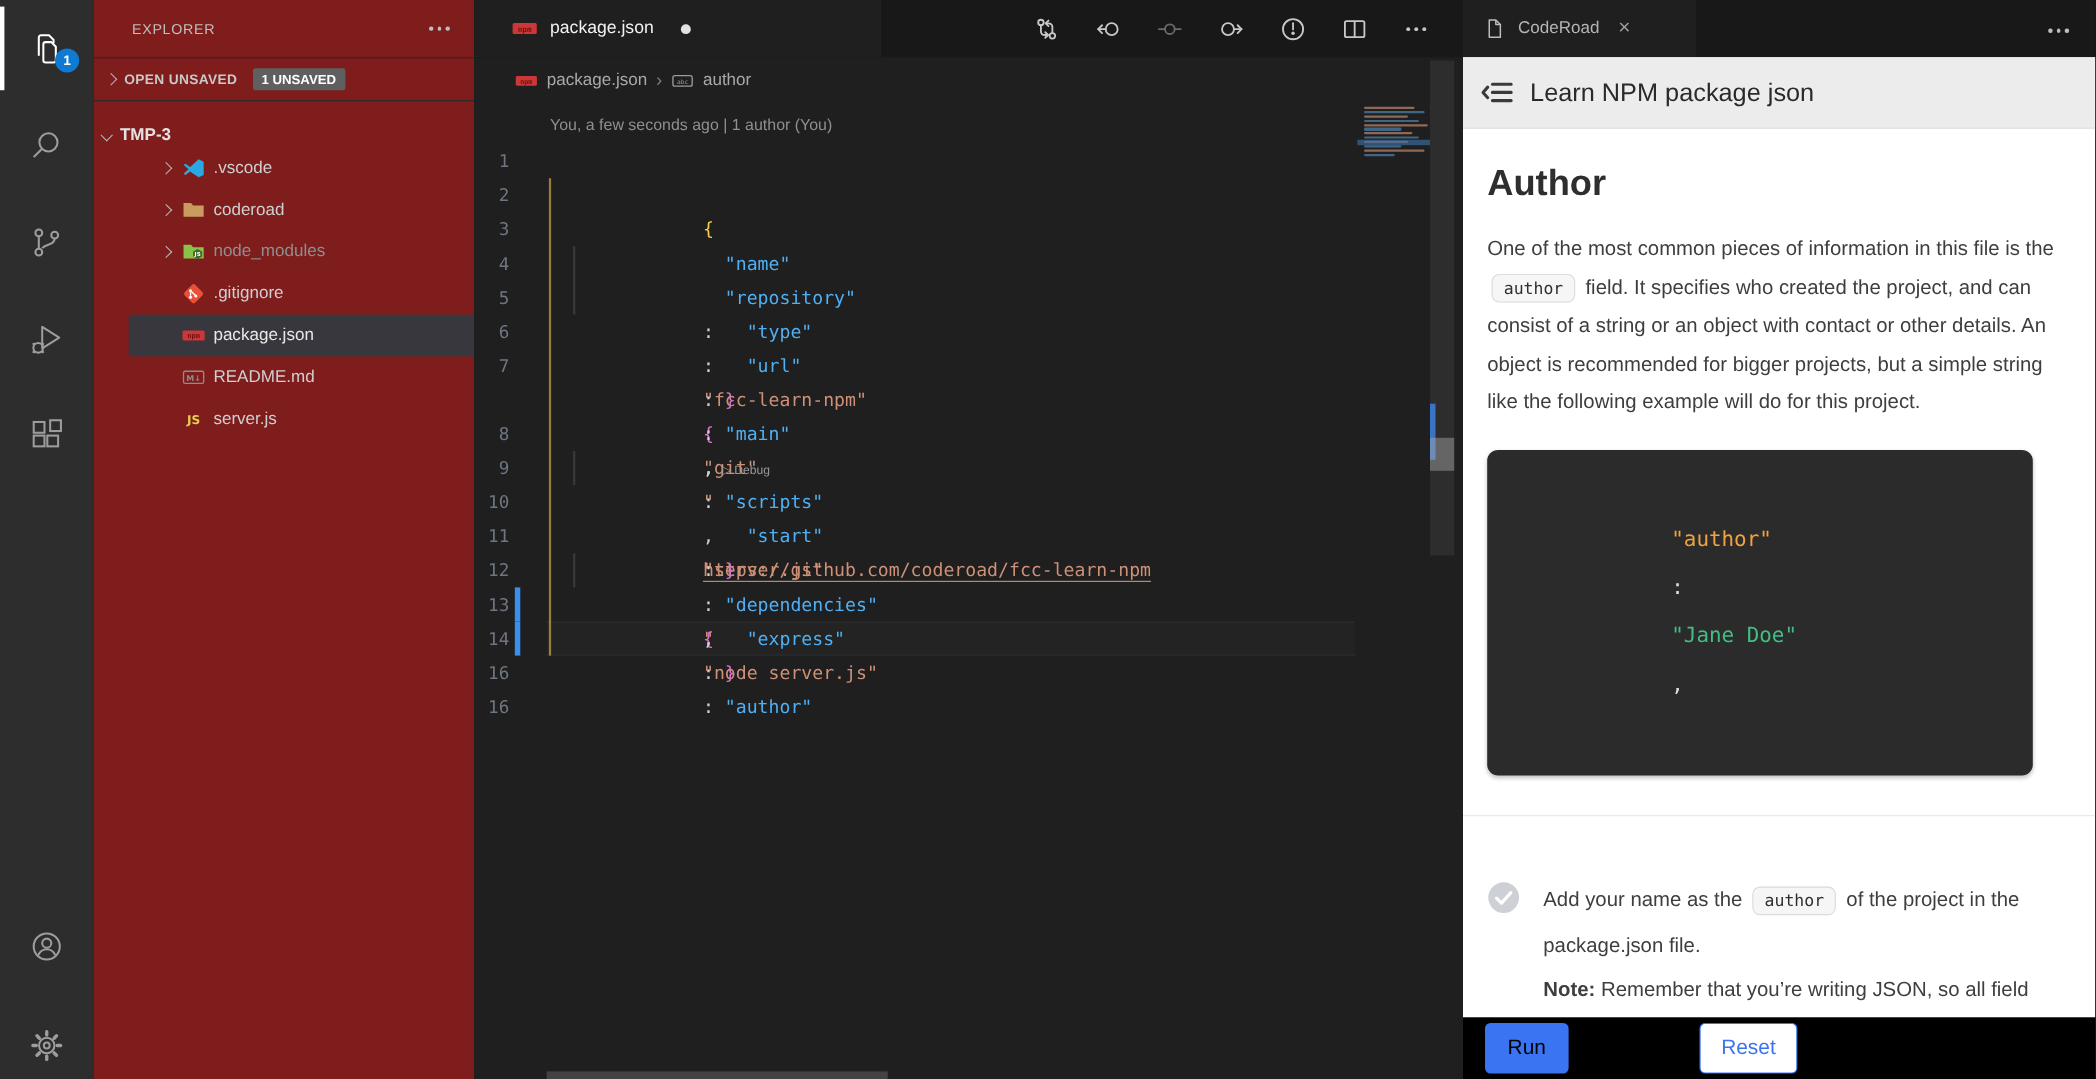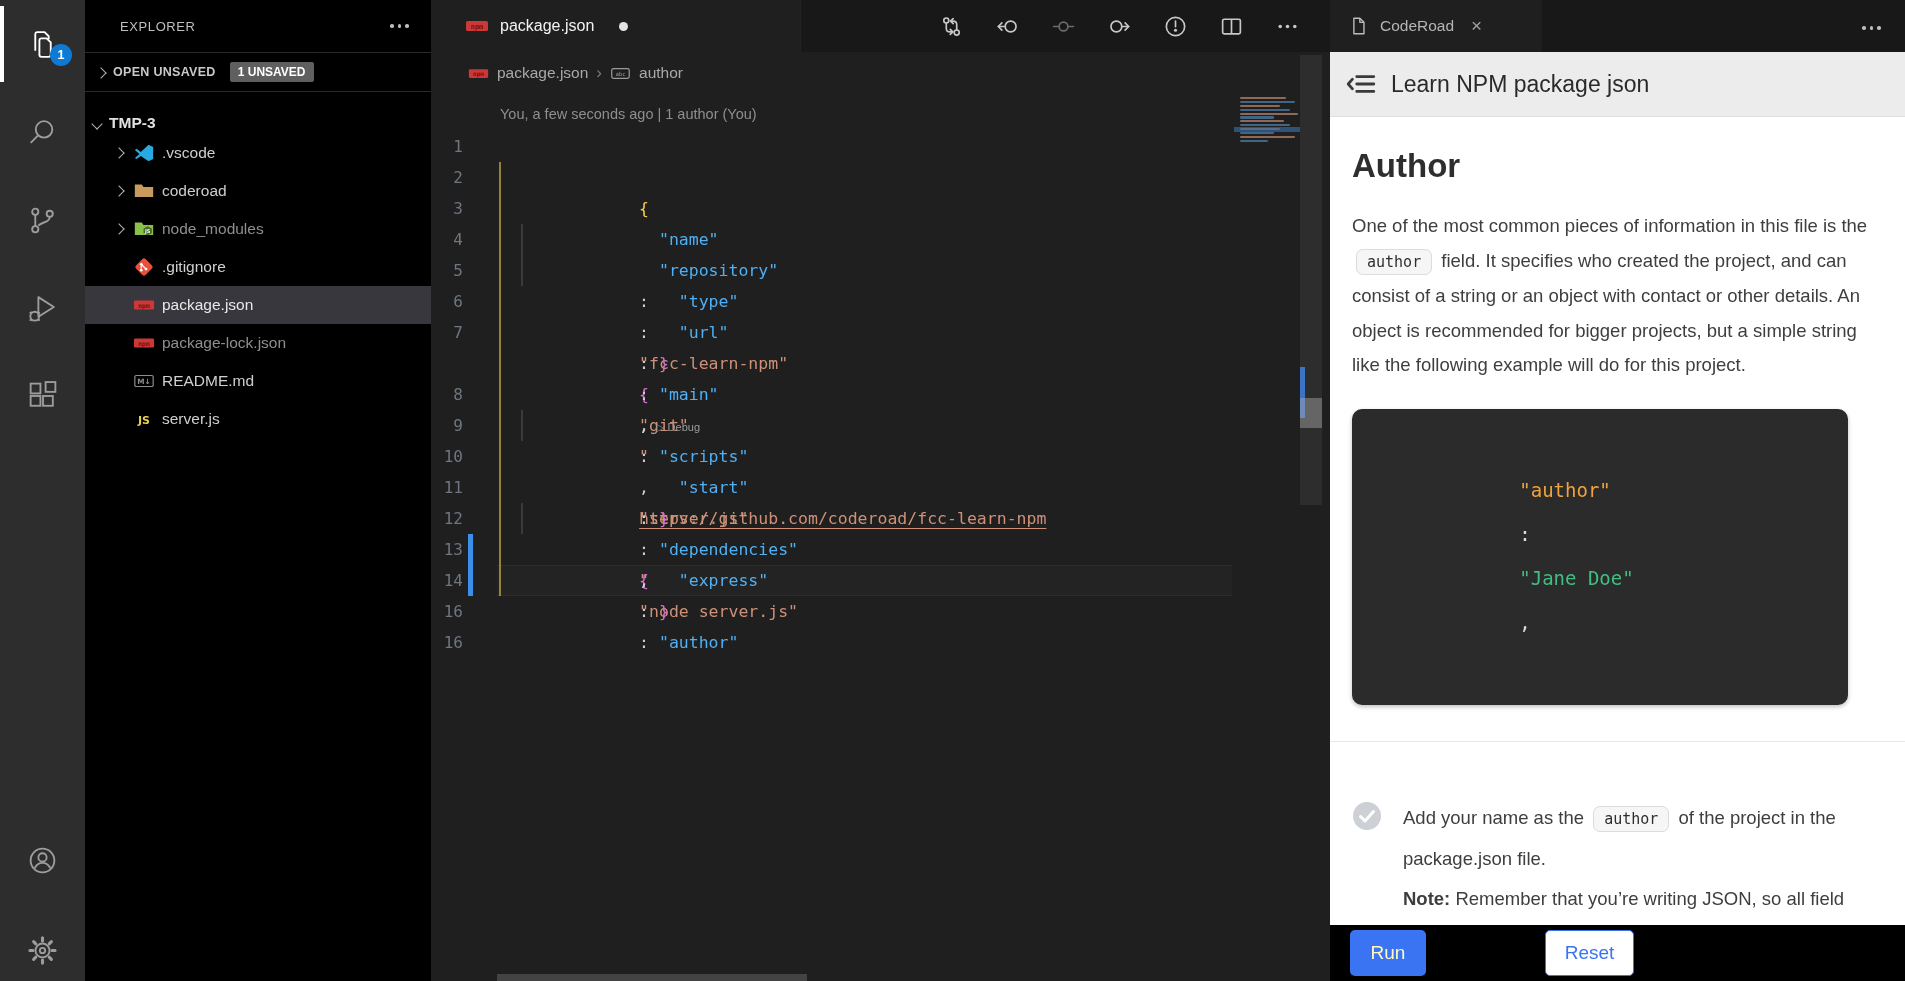--- a/index.html
+++ b/index.html
@@ -13,31 +13,31 @@
   .activity-item svg{width:33px;height:33px;}
   .activity-item.active{color:#ffffff;}
   .activity-item.active::before{content:"";position:absolute;left:0;top:6px;bottom:6px;width:4px;background:#ffffff;}
   .activity-badge{position:absolute;right:13px;top:44px;min-width:22px;height:22px;border-radius:50%;
       background:#0e7ad3;color:#fff;font-size:12.5px;font-weight:bold;display:flex;align-items:center;justify-content:center;}
   .activity-badge:empty{display:none;}
   .activity-bottom{position:absolute;bottom:-14px;left:0;width:100%;}
   .activity-bottom .activity-item{height:90px;}
 
   
-  .sidebar{position:absolute;left:85px;top:0;width:346px;height:981px;background:#000000;}
+  .sidebar{position:absolute;left:85px;top:0;width:346px;height:981px;background:#7f1d1d;}
   .sb-header{height:52px;display:flex;align-items:center;padding:0 18px 0 35px;font-size:13px;color:#bfbfbf;letter-spacing:.6px;}
   .sb-header .grow{flex:1;}
   .dots{display:inline-flex;align-items:center;cursor:pointer;padding:4px;}
   .dots i{width:3.6px;height:3.6px;border-radius:50%;background:#bdbdbd;display:inline-block;margin-left:4px;}
   .open-editors{height:40px;display:flex;align-items:center;gap:8px;padding:0 10px 0 12px;
       border-top:1px solid #2a2a2a;border-bottom:1px solid #2a2a2a;cursor:pointer;}
   .oe-label{font-size:12.5px;font-weight:bold;color:#c9c9c9;letter-spacing:.3px;}
   .oe-badge{margin-left:6px;background:#5f5f5f;color:#ffffff;font-size:12px;font-weight:bold;padding:3px 8px;border-radius:2px;}
   .project-row{height:40px;display:flex;align-items:flex-end;gap:8px;padding:0 10px 0 8px;font-size:15.5px;font-weight:bold;color:#e2e2e2;cursor:pointer;}
-  .file-tree{padding-top:2px;}
+  .file-tree{padding-top:2px;padding-left:32px;}
   .file-row{position:relative;height:38px;display:flex;align-items:center;padding-left:27px;gap:7px;cursor:pointer;}
   .file-row .chev{width:14px;display:inline-flex;justify-content:center;}
   .file-icon{width:22px;height:22px;flex:0 0 auto;}
   .file-label{font-size:15.5px;color:#cfcfcf;white-space:nowrap;}
   .file-row.selected{background:#37373d;}
   .file-row.selected .file-label{color:#e8e8e8;}
   .file-row.dimmed .file-label{color:#8f8f8f;}
   .chev::after{content:"";display:inline-block;width:7px;height:7px;border-right:1.6px solid #b4b4b4;border-bottom:1.6px solid #b4b4b4;transform:rotate(-45deg);}
   .chev{visibility:hidden;}
   .chev.chev-right{visibility:visible;}
@@ -122,21 +122,21 @@
       border-radius:7px;padding:3px 10px;margin:0 4px;color:#2f2f2f;white-space:nowrap;}
   .seg-bold{font-weight:bold;}
   .code-block{margin-top:26px;width:496px;background:#2b2b2b;border-radius:10px;box-shadow:0 2px 4px rgba(0,0,0,.25);
       padding:26px 10px 28px 30px;font-family:"DejaVu Sans Mono",monospace;font-size:19px;white-space:pre;}
   .cbk{color:#f0a33c;} .cbs{color:#43be83;} .cbp{color:#d7dee3;}
   .divider{margin:36px -18px 0 -22px;border-top:1.5px solid #e7e7e7;}
   .task{margin-top:56px;display:flex;gap:21px;}
   .task svg{width:30px;height:30px;flex:0 0 auto;margin-top:3px;}
   .task-line{margin:0;font-size:18.5px;line-height:40px;color:#3e3e3e;}
   .panel-footer{position:absolute;left:0;bottom:0;width:575px;height:56px;background:#000;}
-  .run-btn{position:absolute;left:20px;top:5px;width:76px;height:46px;background:#3a74f2;color:#fef9c3;border:none;
+  .run-btn{position:absolute;left:20px;top:5px;width:76px;height:46px;background:#3a74f2;color:#000000;border:none;
       border-radius:5px;font-family:"Liberation Sans",sans-serif;font-size:19px;cursor:pointer;}
   .reset-btn{position:absolute;left:215px;top:5px;width:89px;height:46px;background:#fff;color:#3a74f2;
       border:1.5px solid #3a74f2;border-radius:5px;font-family:"Liberation Sans",sans-serif;font-size:19px;cursor:pointer;}
   .hidden-defs{position:absolute;width:0;height:0;overflow:hidden;}
 </style>
 </head>
 <body>
 
 <div class="app">
 
@@ -250,27 +250,20 @@
         </div>
 
         <div class="file-row selected">
           <span class="chev"></span>
           <svg class="file-icon" viewBox="0 0 24 24">
             <use href="#sym-npm"></use>
           </svg>
           <span class="file-label">package.json</span>
         </div>
 
-        <div class="file-row dimmed">
-          <span class="chev"></span>
-          <svg class="file-icon" viewBox="0 0 24 24">
-            <use href="#sym-npm"></use>
-          </svg>
-          <span class="file-label">package-lock.json</span>
-        </div>
 
         <div class="file-row">
           <span class="chev"></span>
           <svg class="file-icon" viewBox="0 0 24 24">
             <use href="#sym-md"></use>
           </svg>
           <span class="file-label">README.md</span>
         </div>
 
         <div class="file-row">

